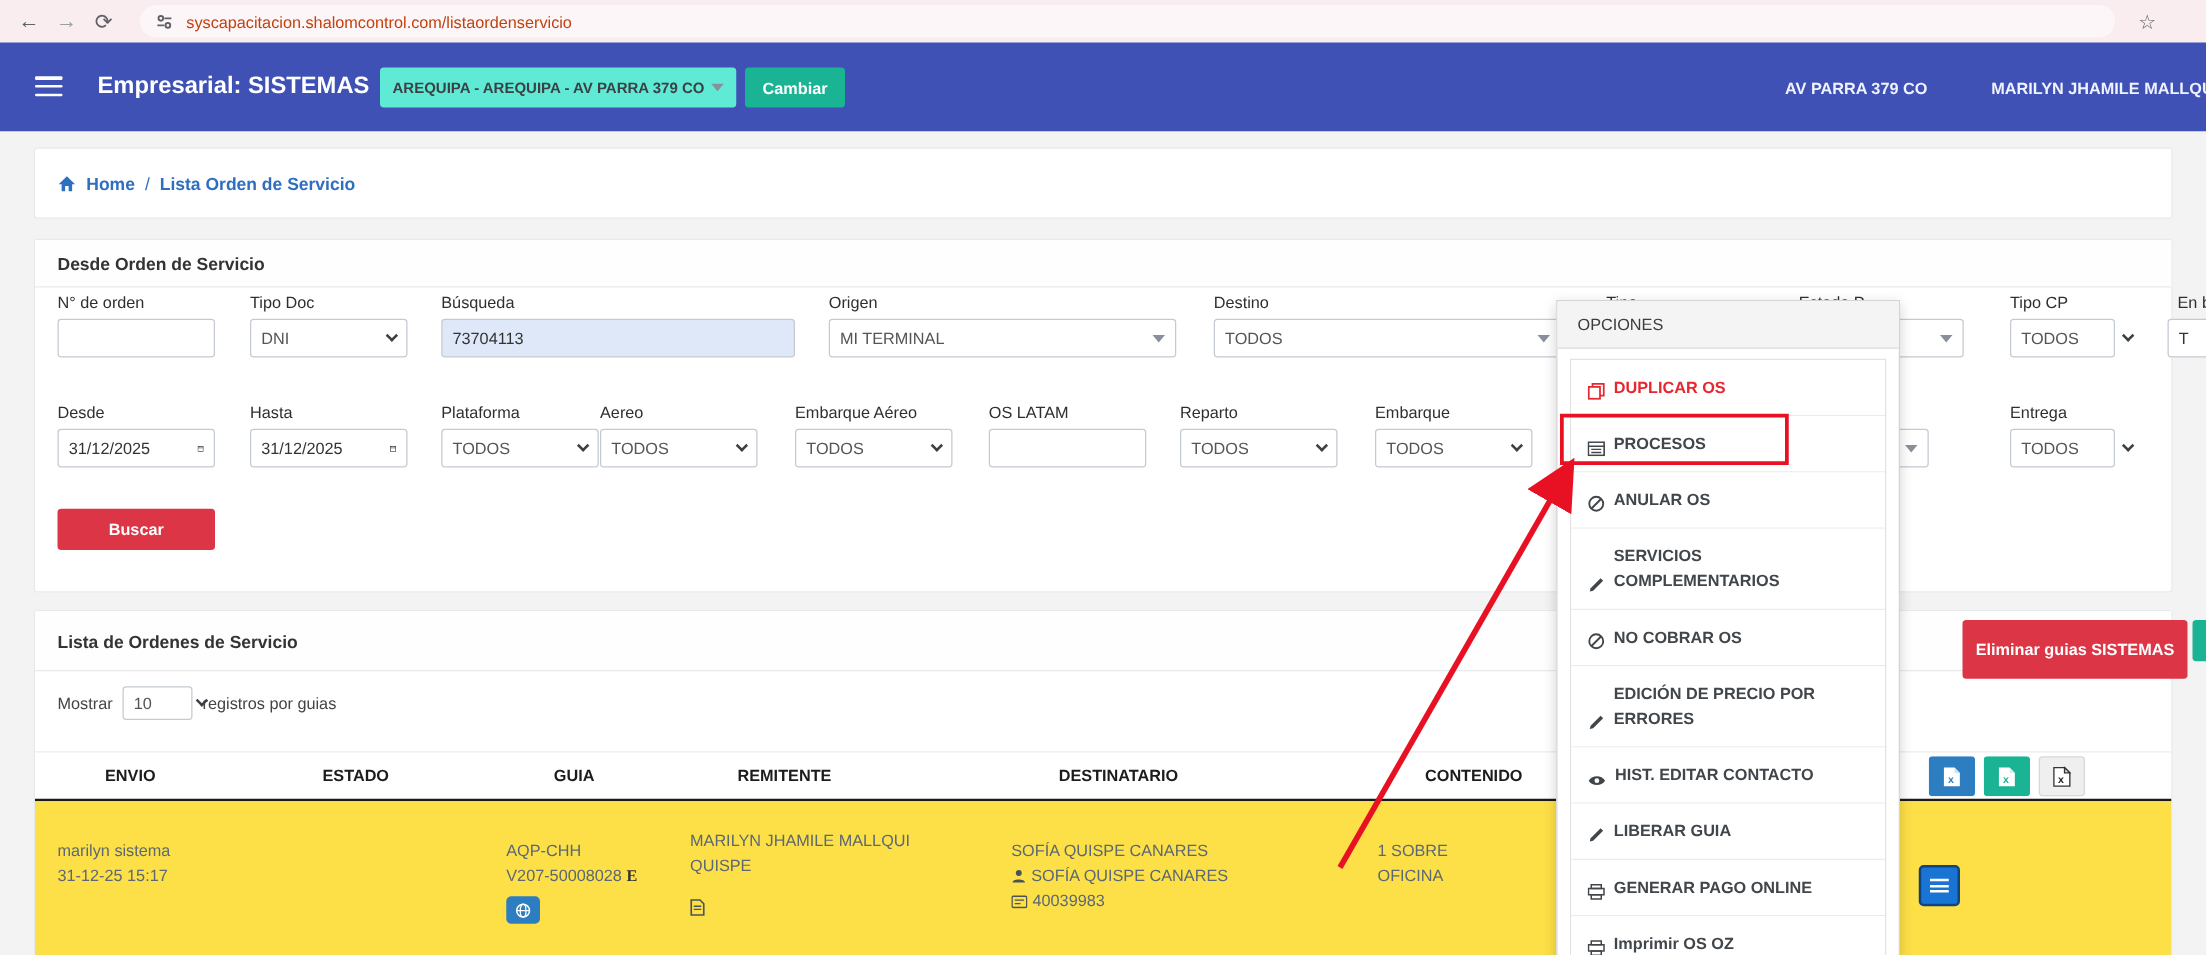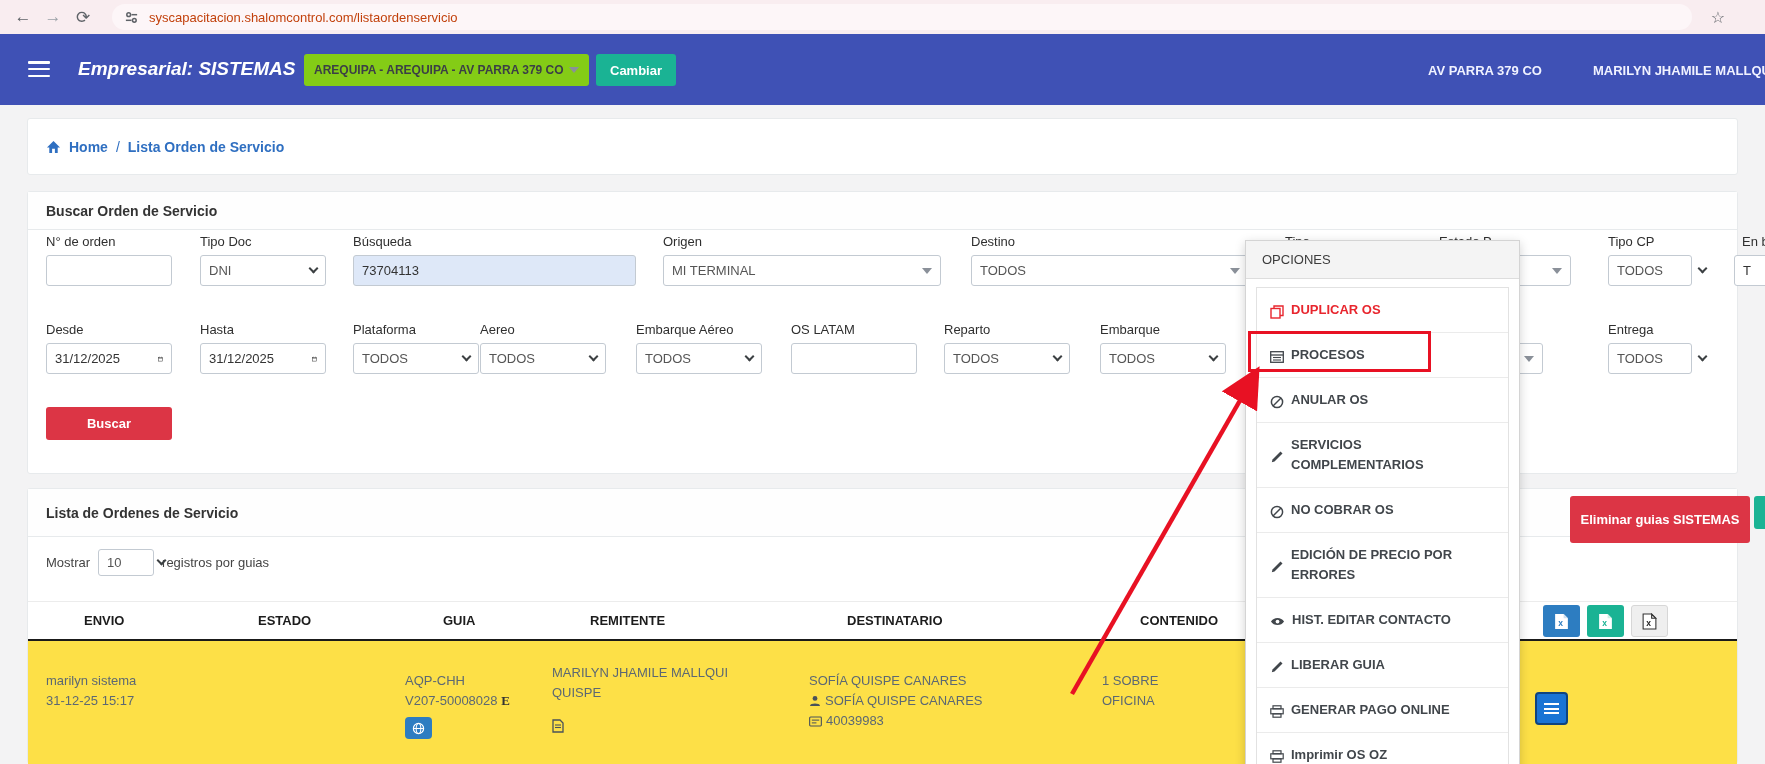--- a/index.html
+++ b/index.html
@@ -12,22 +12,22 @@
   .browser-bar { position:absolute; left:0; top:0; width:100%; height:34px; background:#f9edf0; display:flex; align-items:center; }
   .nav-ico { font-size:17px; color:#5f6368; width:30px; text-align:center; cursor:pointer; }
   .nav-ico.dim { color:#9aa0a6; }
   .url-pill { position:absolute; left:112px; top:4px; width:1580px; height:26px; background:#fdf6f8; border-radius:14px; display:flex; align-items:center; padding:0 12px; }
   .url-text { font-size:13px; color:#c2410c; margin-left:10px; }
   .star { position:absolute; right:40px; top:8px; font-size:16px; color:#5f6368; }
   
   .app-header { position:absolute; left:0; top:34px; width:100%; height:71px; background:#3f51b5; }
   .burger { position:absolute; left:28px; top:27px; width:22px; height:16px; display:flex; flex-direction:column; justify-content:space-between; cursor:pointer; }
   .burger i { display:block; height:2.5px; background:#fff; border-radius:1px; }
-  .brand { position:absolute; left:78px; top:24px; color:#fff; font-size:19px; font-weight:bold;font-style:italic; }
-  .office-select { position:absolute; left:304px; top:20px; width:285px; height:32px; background:#84cc16; border-radius:3px; display:flex; align-items:center; justify-content:space-between; padding:0 10px; font-size:12px; font-weight:bold; color:#3b3f46; cursor:pointer; }
+  .brand { position:absolute; left:78px; top:24px; color:#fff; font-size:19px; font-weight:bold; }
+  .office-select { position:absolute; left:304px; top:20px; width:285px; height:32px; background:#5eead4; border-radius:3px; display:flex; align-items:center; justify-content:space-between; padding:0 10px; font-size:12px; font-weight:bold; color:#3b3f46; cursor:pointer; }
   .tri { width:0; height:0; border-left:5px solid transparent; border-right:5px solid transparent; border-top:6px solid #8a9099; }
   .btn-green { position:absolute; left:596px; top:20px; height:32px; padding:0 14px; background:#1ab394; border:none; border-radius:3px; color:#fff; font-size:13px; font-weight:bold; cursor:pointer; }
   .hdr-office { position:absolute; left:1428px; top:29px; color:#f0f2ff; font-size:13px; font-weight:bold; }
   .hdr-user { position:absolute; left:1593px; top:29px; width:260px; color:#f0f2ff; font-size:13px; font-weight:bold; white-space:nowrap; }
   
   .card { position:absolute; left:27px; width:1711px; background:#fff; border:1px solid #e7eaec; border-radius:3px; }
   .crumb-card { top:118px; height:57px; display:flex; align-items:center; padding-left:18px; }
   .crumb { color:#2f6fc1; font-size:14px; font-weight:bold; display:flex; align-items:center; gap:8px; }
   .crumb .sep { color:#2f6fc1; font-weight:normal; }
   .card-head { height:38px; border-bottom:1px solid #e7eaec; display:flex; align-items:center; padding-left:18px; font-size:14px; font-weight:bold; color:#333; background:#fefefe; }
@@ -57,21 +57,21 @@
   .excel-light { background:#efefef; border-color:#d7d7d7; }
   .row-action { position:absolute; left:1507px; top:203px; width:33px; height:33px; background:#1a74d4; border:2px solid #10447e; border-radius:4px; display:flex; align-items:center; justify-content:center; cursor:pointer; }
   .row-action .bars { width:15px; height:11px; display:flex; flex-direction:column; justify-content:space-between; }
   .row-action .bars i { height:2px; background:#fff; display:block; }
   .del-btn { position:absolute; left:1542px; top:7px; width:180px; height:47px; }
   .green-sliver { position:absolute; left:1726px; top:7px; width:60px; height:33px; background:#1ab394; border-radius:3px; cursor:pointer; }
   
   .menu { position:absolute; left:1245px; top:240px; width:275px; background:#fff; border:1px solid #d4d4d4; box-shadow:0 3px 10px rgba(0,0,0,.18); z-index:40; padding-bottom:12px; }
   .menu-head { height:38px; background:#f4f4f4; border-bottom:1px solid #ddd; display:flex; align-items:center; padding-left:16px; font-size:13px; color:#3c3c3c; }
   .menu-list { margin:8px 10px 0 10px; border:1px solid #e2e2e2; }
-  .mi { display:flex; align-items:center; gap:7px; padding:12px 13px; border-bottom:1px solid #ebebeb; font-size:13px; font-weight:bold; color:#41464b; line-height:20px; cursor:pointer; background:#fff; }
+  .mi { display:flex; align-items:flex-end; gap:7px; padding:12px 13px; border-bottom:1px solid #ebebeb; font-size:13px; font-weight:bold; color:#41464b; line-height:20px; cursor:pointer; background:#fff; }
   .mi:last-child { border-bottom:none; }
   .mi.red { color:#e8262e; }
   .mi svg { flex:0 0 auto; margin-top:3px; }
   
   .anno-box { position:absolute; left:1248px; top:331px; width:183px; height:41px; border:3px solid #e81123; z-index:55; }
   .anno-arrow { position:absolute; left:0; top:0; width:1765px; height:764px; z-index:60; pointer-events:none; }
   .behind { z-index:1; }
 </style>
 </head>
 <body>
@@ -115,21 +115,21 @@
       <svg width="15" height="14" viewBox="0 0 16 15">
         <path d="M1 8 L8 1 L15 8 H12.5 V14 H9.5 V9.5 H6.5 V14 H3.5 V8 Z" fill="#2f6fc1"></path>
       </svg>
       <span>Home</span>
       <span class="sep">/</span>
       <span>Lista Orden de Servicio</span>
     </div>
   </div>
 
   <div class="card search-card">
-    <div class="card-head">Buscar Orden de Servicio</div>
+    <div class="card-head">Desde Orden de Servicio</div>
 
     <div class="field" style="left:18px; top:42px; width:126px;">
       <div class="flabel">N° de orden</div>
       <div class="input"></div>
     </div>
     <div class="field" style="left:172px; top:42px; width:126px;">
       <div class="flabel">Tipo Doc</div>
       <div class="sel">
           <span>DNI</span>
           <span class="chev"></span>

